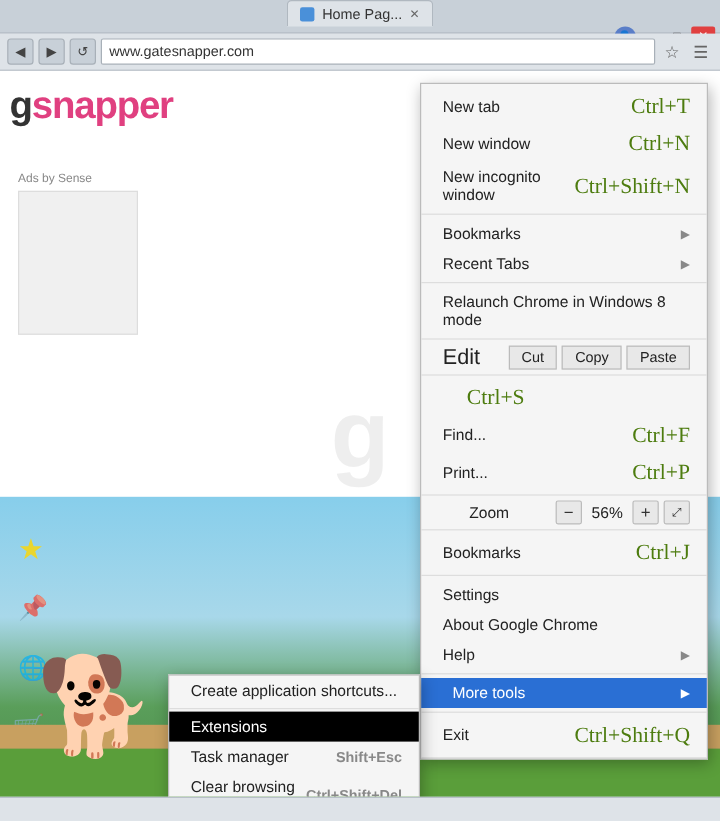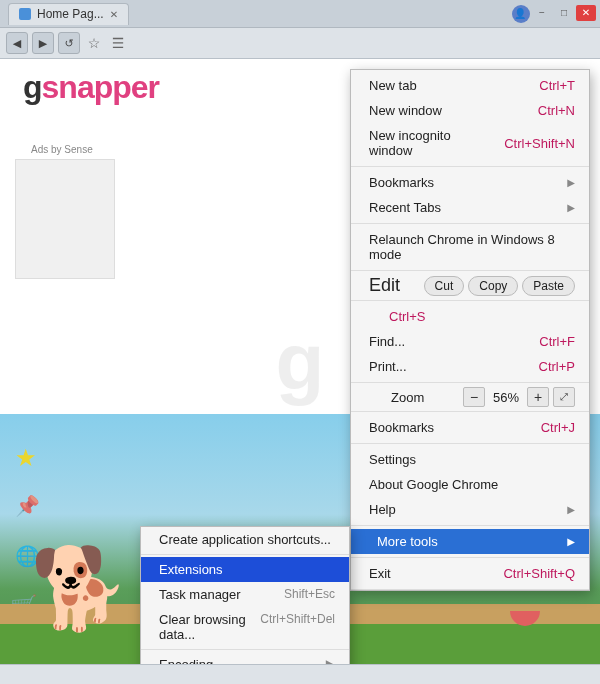--- a/index.html
+++ b/index.html
@@ -21,20 +21,21 @@
       background: #dee3e8;
     }
 
     .title-bar {
       background: #c8d0d8;
       height: 28px;
       display: flex;
       align-items: center;
       padding: 0 4px;
       border-bottom: 1px solid #b0b8c0;
+      flex-direction: column;
     }
 
     .tab-bar {
       display: flex;
       align-items: flex-end;
       padding: 0 4px;
       gap: 2px;
     }
 
     .tab {
@@ -156,35 +157,34 @@
       height: 100%;
       background: white;
       position: relative;
       overflow: hidden;
     }
 
     .snapper-logo {
       font-size: 32px;
       font-weight: bold;
       color: #e04080;
-      padding: 10px 23px;
+      padding: 10px 8px;
       letter-spacing: -1px;
     }
 
     .snapper-prefix {
       color: #333;
     }
 
     .ads-label {
       position: absolute;
       left: 15px;
       top: 85px;
       font-size: 10px;
       color: #888;
-      margin-left: 16px;
     }
 
     
     .cartoon-area {
       position: absolute;
       bottom: 0;
       left: 0;
       right: 0;
       height: 250px;
       background: linear-gradient(to bottom, #87ceeb 0%, #a8d8ea 40%, #5a9e5a 70%, #4a8a4a 100%);
@@ -261,23 +261,24 @@
       background: #2a6fd4;
       color: white;
       padding-left: 26px;
     }
 
     .menu-item-label {
       flex: 1;
     }
 
     .menu-shortcut {
-      color: #be185d;
-      font-size: 13px;
+      color: #4d7c0f;
+      font-size: 18px;
       margin-left: 20px;
+      font-family: Liberation Serif, serif;
     }
 
     .menu-arrow {
       color: #888;
       font-size: 10px;
       margin-left: 4px;
     }
 
     .menu-item.highlighted .menu-arrow {
       color: white;
@@ -293,21 +294,21 @@
 
     .edit-label {
       flex: 1;
       color: #222;
       font-size: 18px;
     }
 
     .edit-btn {
       background: #e8e8e8;
       border: 1px solid #bbb;
-      border-radius: 10px;
+      border-radius: 0;
       padding: 2px 10px;
       font-size: 12px;
       cursor: pointer;
       color: #222;
       margin-left: 4px;
     }
 
     
     .zoom-row {
       display: flex;
@@ -367,39 +368,40 @@
       border: 1px solid #bbb;
       box-shadow: 2px 4px 12px rgba(0,0,0,0.3);
     }
 
     .more-tools-container {
       position: relative;
     }
 
     .submenu-item {
       display: flex;
-      align-items: flex-start;
+      align-items: center;
       padding: 5px 14px 5px 18px;
       cursor: pointer;
       color: #222;
       position: relative;
     }
 
     .submenu-item.active {
-      background: #1d4ed8;
+      background: #000000;
       color: white;
     }
 
     .submenu-item-label {
       flex: 1;
     }
 
     .submenu-shortcut {
       color: #888;
       font-size: 12px;
+      font-weight: bold;
     }
 
     .separator {
       border-top: 1px solid #ddd;
       margin: 2px 0;
     }
 
     
     .profile-icon {
       width: 18px;
@@ -503,20 +505,23 @@
       <div class="win-btn minimize">−</div>
       <div class="win-btn maximize">□</div>
       <div class="win-btn close">✕</div>
     </div>
   </div>
 
   <div class="address-bar-row">
     <div class="nav-btn">◀</div>
     <div class="nav-btn">▶</div>
     <div class="nav-btn">↺</div>
+    <div class="address-field">
+      <span>www.gatesnapper.com</span>
+    </div>
     <div class="address-icons">
       <div class="star-icon">☆</div>
       <div class="menu-icon">☰</div>
     </div>
   </div>
 
   <div class="content-area">
     <div class="webpage-bg">
 
       <div class="snapper-logo">

